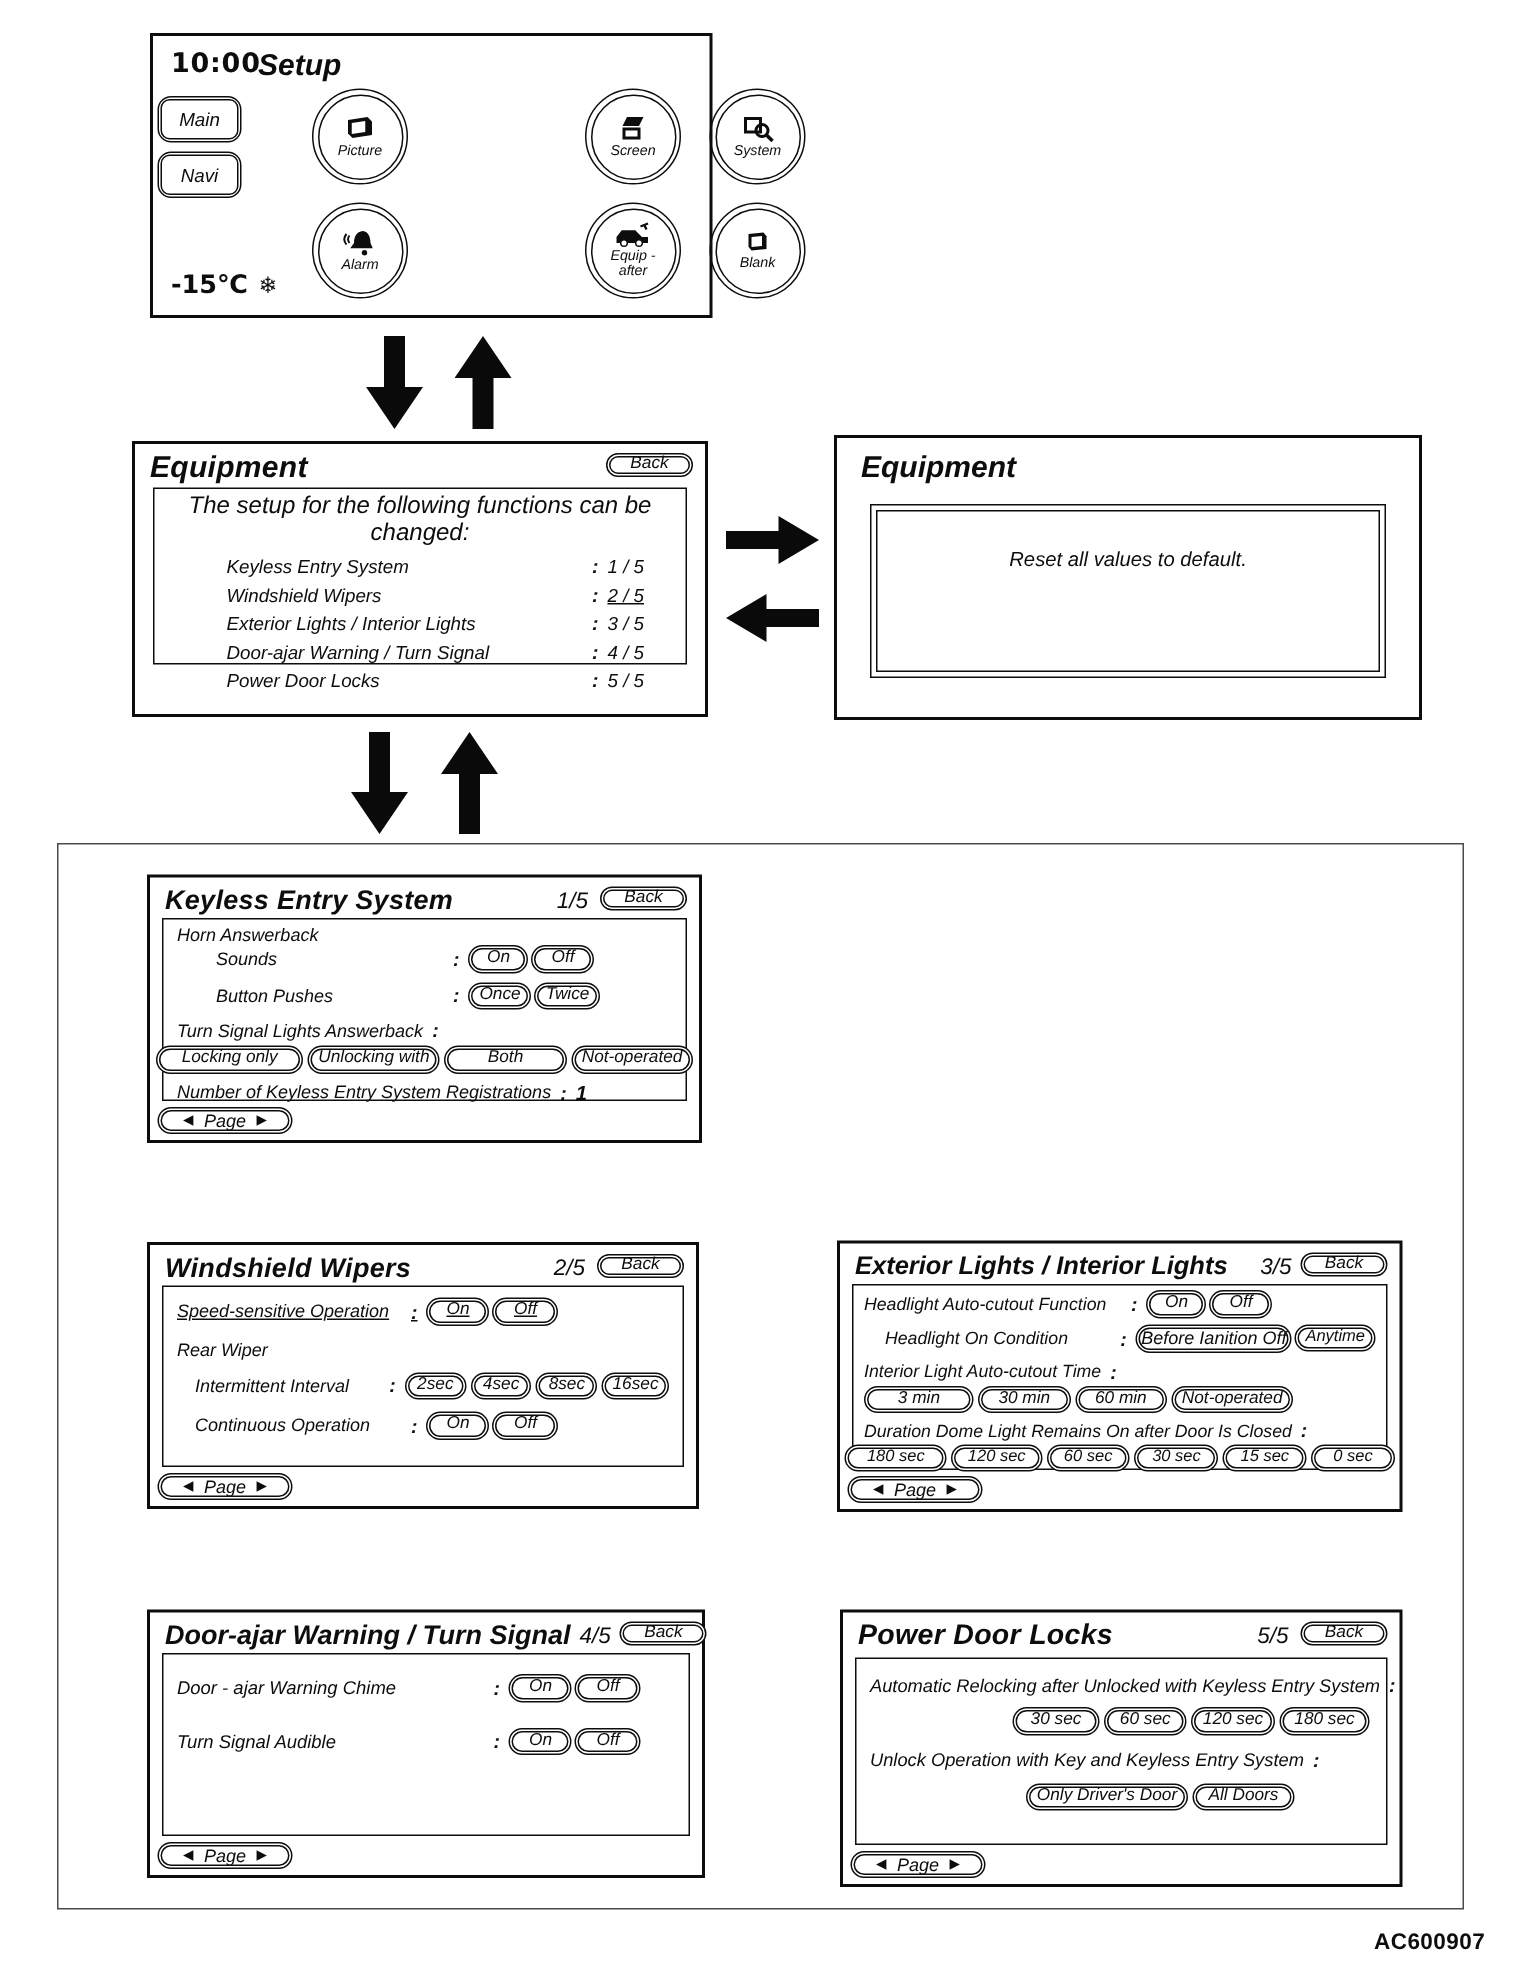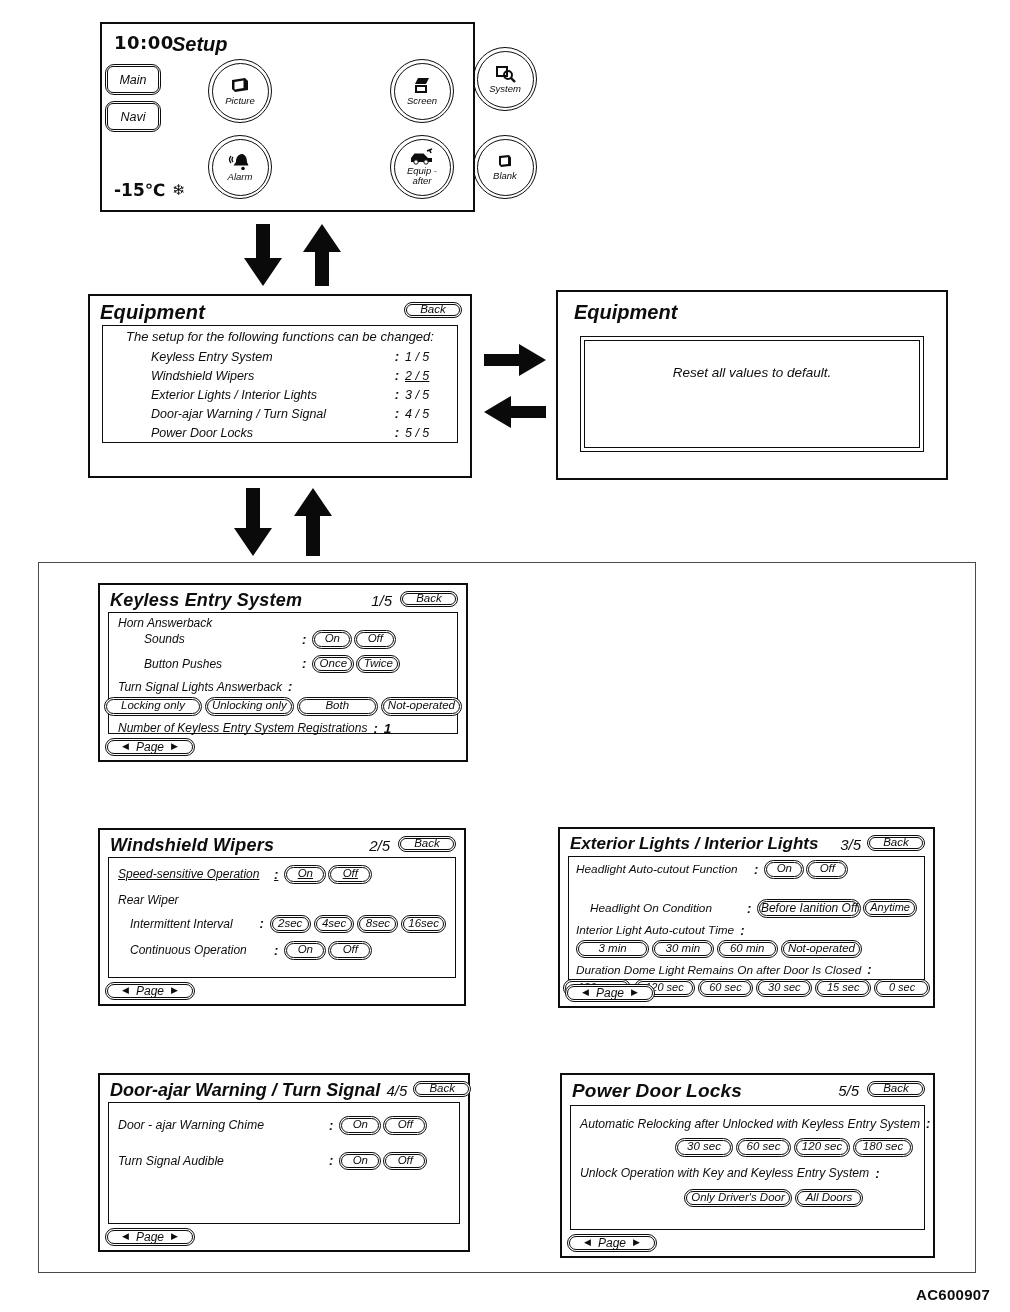--- a/index.html
+++ b/index.html
@@ -79,21 +79,21 @@
         <span>
           <svg width="24" height="20" viewBox="0 0 24 20">
               <path d="M8 2 L19 2 L16 8 L5 8 Z" fill="#0d0d0d"></path>
               <rect x="5" y="9" width="12" height="8" fill="#0d0d0d"></rect>
               <rect x="7" y="11" width="8" height="4" fill="#fff"></rect>
             </svg>
         </span>
         <span class="cap">Screen</span>
       </div>
     </div>
-    <div class="circ" style="left:371px;top:23px;">
+    <div class="circ" style="left:371px;top:35px;">
       <div class="o"></div>
       <div class="i">
         <span>
           <svg width="24" height="20" viewBox="0 0 24 20">
               <rect x="3" y="2" width="12" height="11" fill="#0d0d0d"></rect>
               <rect x="5" y="4" width="8" height="7" fill="#fff"></rect>
               <circle cx="15" cy="11" r="4" fill="none" stroke="#0d0d0d" stroke-width="2"></circle>
               <line x1="18" y1="14" x2="22" y2="18" stroke="#0d0d0d" stroke-width="2.4"></line>
             </svg>
         </span>
@@ -157,21 +157,21 @@
         <polygon points="19,0 38,28 26,28 26,62 12,62 12,28 0,28" fill="#0a0a0a"></polygon>
       </svg>
   </div>
 
   <div class="screen" style="left:88px;top:294px;width:384px;height:184px;">
     <div class="phead">
       <span class="ptitle big">Equipment</span>
       <span class="btn back">Back</span>
     </div>
     <div class="ibox" style="top:29px;bottom:33px;left:12px;right:12px;padding:3px 6px;">
-      <div style="text-align:center;font-size:13px;">The setup for the following functions can be changed:</div>
+      <div style="text-align:center;font-size:16px;">The setup for the following functions can be changed:</div>
       <div class="row" style="margin-top:5px;">
         <span class="lbl" style="flex:1;padding-left:42px;">Keyless Entry System</span>
         <span class="cl">:</span>
         <span style="width:46px;">1 / 5</span>
       </div>
       <div class="row" style="margin-top:4px;">
         <span class="lbl" style="flex:1;padding-left:42px;">Windshield Wipers</span>
         <span class="cl">:</span>
         <span style="width:46px;text-decoration:underline;">2 / 5</span>
       </div>
@@ -243,21 +243,21 @@
         <span class="cl">:</span>
         <span class="btn sm" style="width:42px;">Once</span>
         <span class="btn sm" style="width:44px;margin-left:2px;">Twice</span>
       </div>
       <div class="row" style="margin-top:6px;">
         <span class="lbl">Turn Signal Lights Answerback</span>
         <span class="cl">:</span>
       </div>
       <div class="optrow" style="margin:3px -14px 0 -14px;">
         <span class="btn sm" style="flex:1.25;">Locking only</span>
-        <span class="btn sm">Unlocking only</span>
+        <span class="btn sm">Unlocking with</span>
         <span class="btn sm">Both</span>
         <span class="btn sm">Not-operated</span>
       </div>
       <div class="row" style="margin-top:5px;">
         <span class="lbl">Number of Keyless Entry System Registrations</span>
         <span class="cl">:</span>
         <span style="font-weight:bold;font-size:13.5px;font-style:italic;">1</span>
       </div>
     </div>
     <span class="btn pagenav">
@@ -309,21 +309,21 @@
       <span class="pnum">3/5</span>
       <span class="btn back">Back</span>
     </div>
     <div class="ibox" style="font-size:11.8px;padding:2px 7px;">
       <div class="row" style="margin-top:1px;">
         <span class="lbl" style="width:172px;">Headlight Auto-cutout Function</span>
         <span class="cl">:</span>
         <span class="btn sm" style="width:40px;">On</span>
         <span class="btn sm" style="width:42px;margin-left:2px;">Off</span>
       </div>
-      <div class="row" style="margin-top:20px;">
+      <div class="row" style="margin-top:4px;">
         <span class="lbl" style="width:172px;box-sizing:border-box;padding-left:14px;">Headlight On Condition</span>
         <span class="cl">:</span>
         <span class="btn sm" style="width:104px;font-size:12px;">Before Ianition Off</span>
         <span class="btn sm" style="width:54px;font-size:11px;margin-left:2px;">Anytime</span>
       </div>
       <div class="row" style="margin-top:5px;">
         <span class="lbl">Interior Light Auto-cutout Time</span>
         <span class="cl">:</span>
       </div>
       <div class="optrow" style="margin-top:2px;width:286px;">

